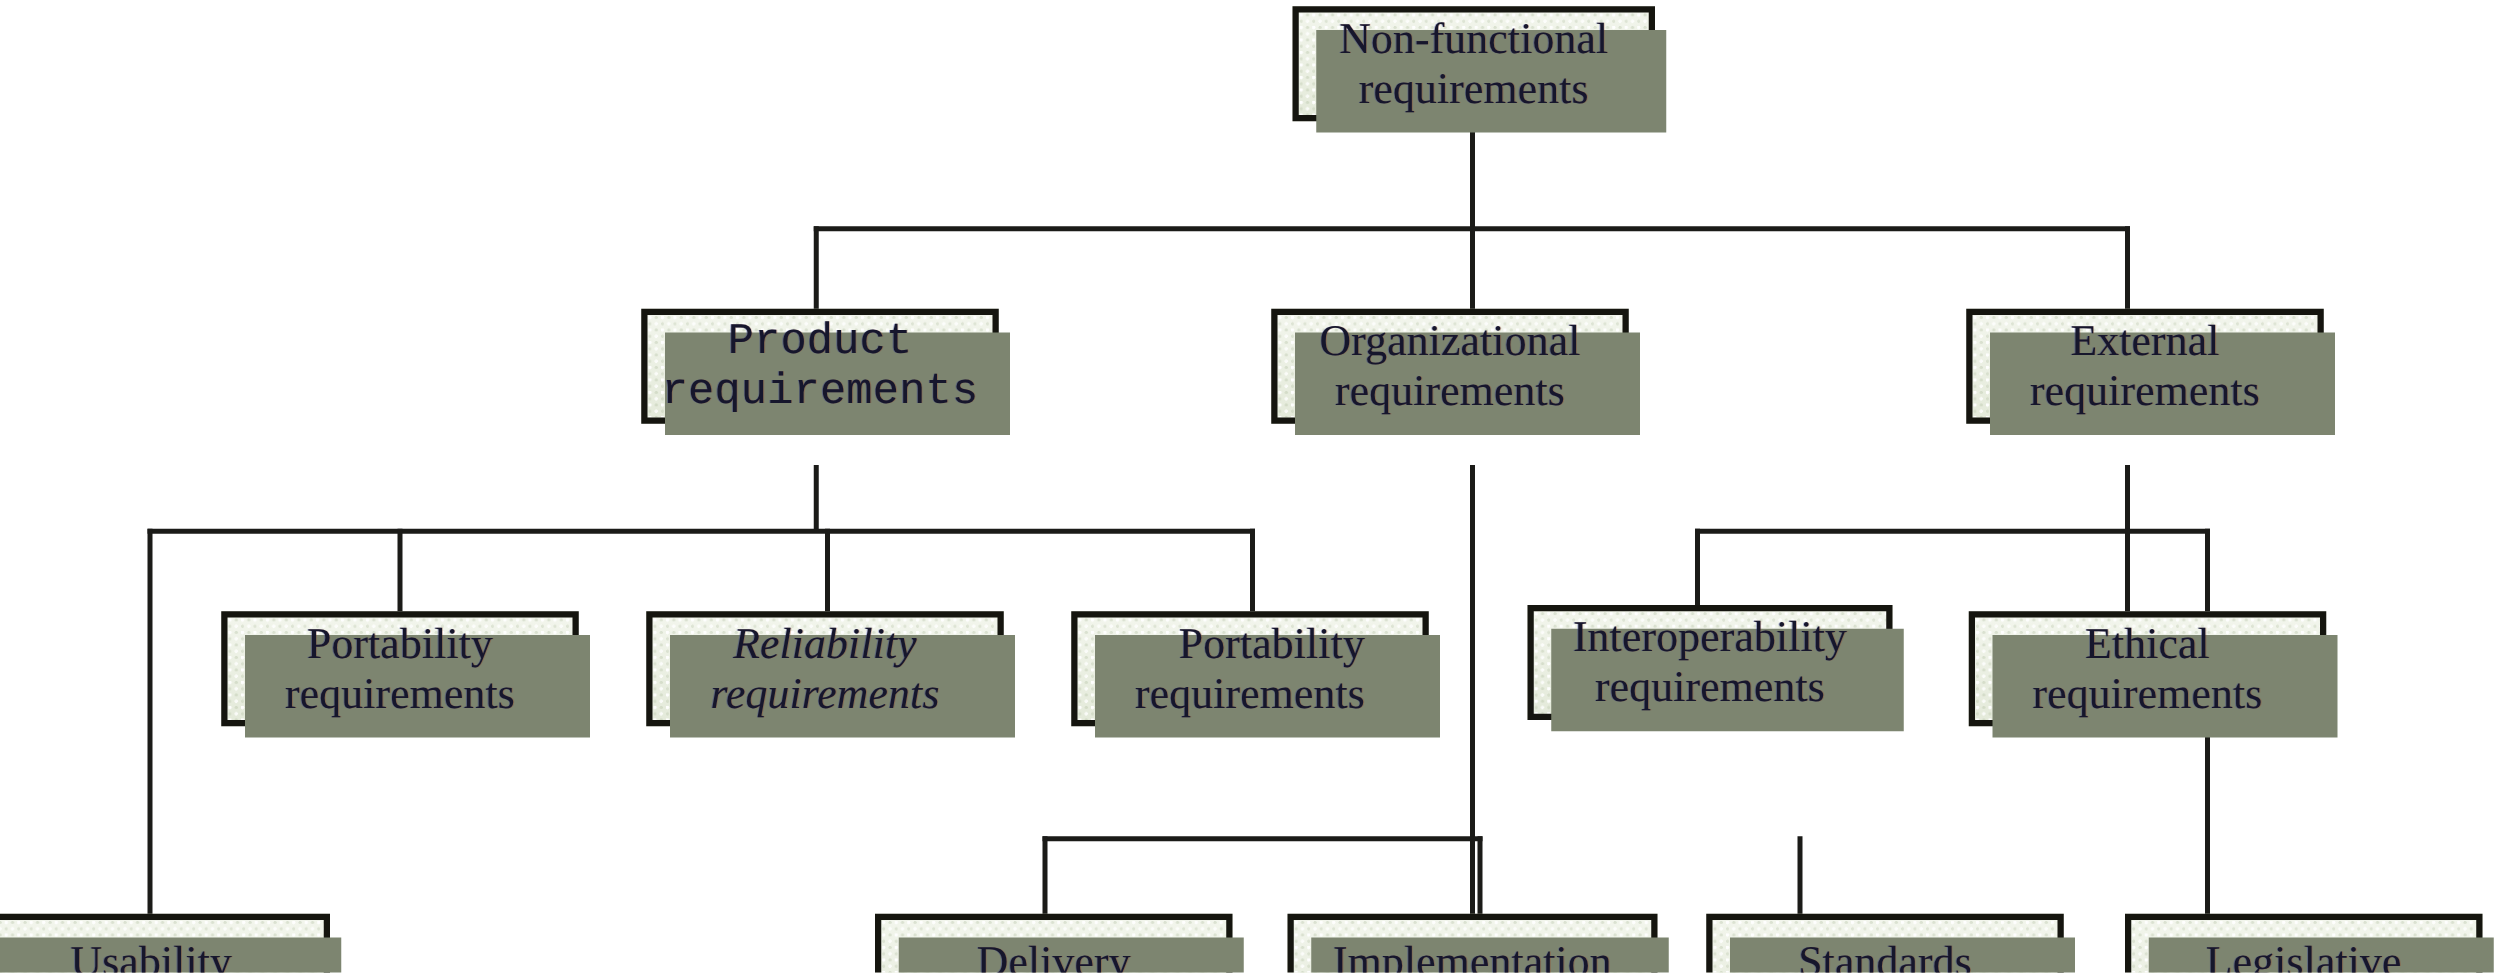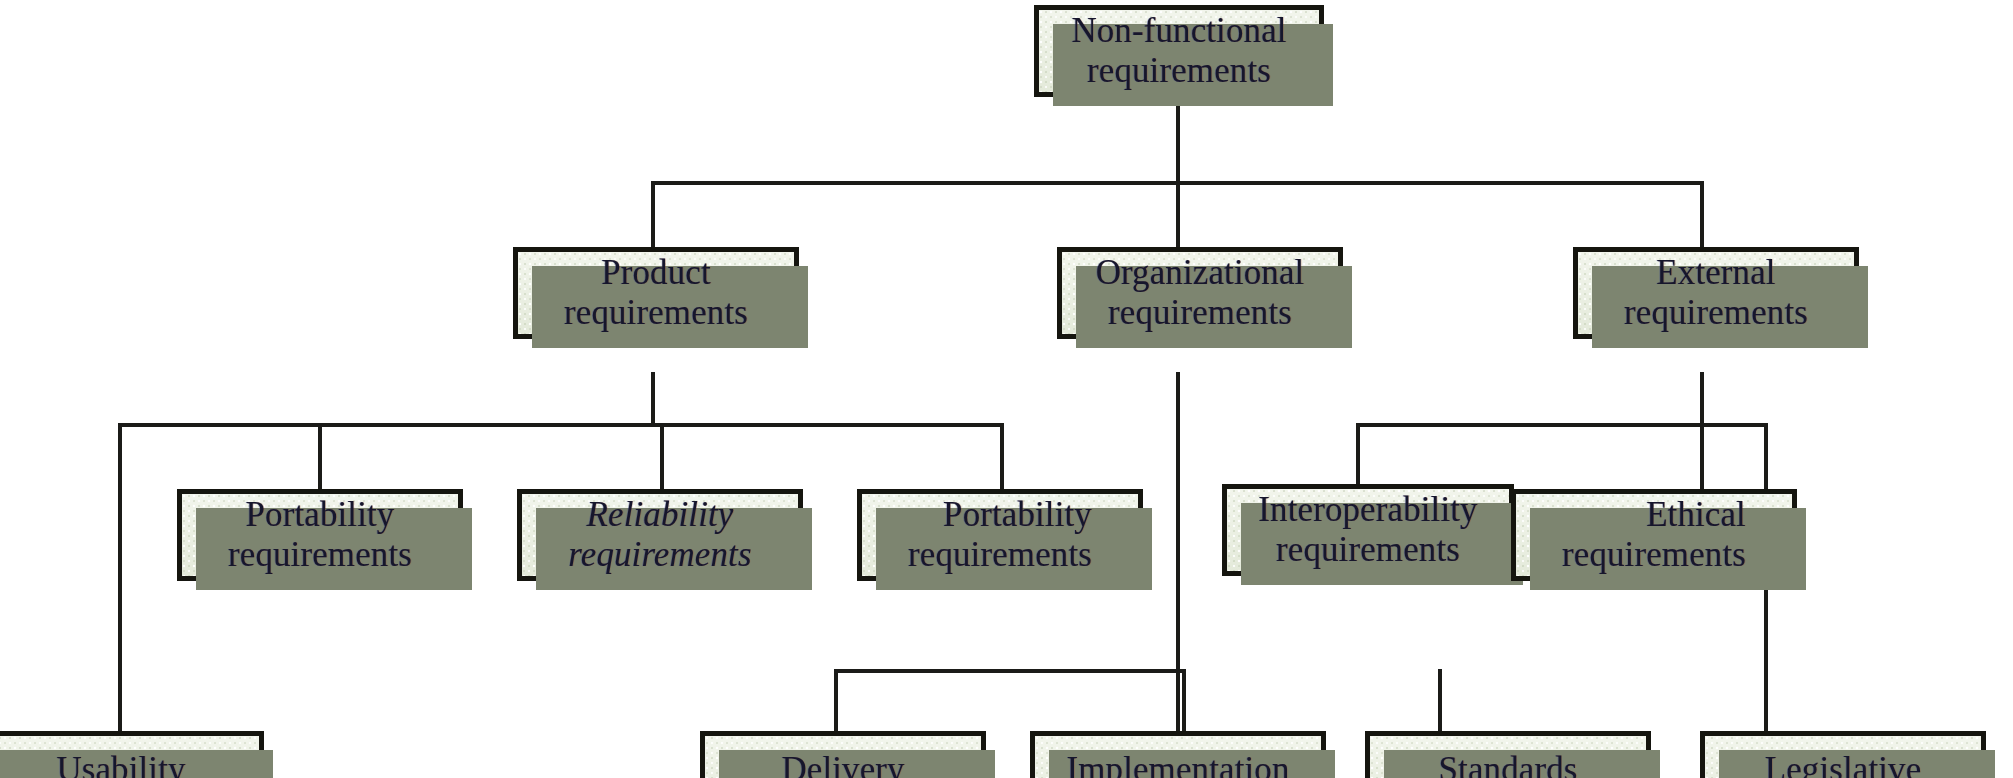--- a/index.html
+++ b/index.html
@@ -95,29 +95,29 @@
   </div>
 
   <div class="node" style="left:1034px;top:5px;width:290px;height:92px;text-align:center;">
     <span class="shadow"></span>
     <span class="txt">
       <span>Non-functional</span>
       <span class="l2">requirements</span>
     </span>
   </div>
 
-  <div class="node" style="left:513px;top:247px;width:286px;height:92px;">
+  <div class="node" style="left:513px;top:247px;width:286px;height:92px;font-family:Liberation Mono, monospace;">
     <span class="shadow"></span>
     <span class="txt">
       <span>Product</span>
       <span class="l2">requirements</span>
     </span>
   </div>
 
-  <div class="node" style="left:1057px;top:247px;width:286px;height:92px;align-items:center;">
+  <div class="node" style="left:1017px;top:247px;width:286px;height:92px;align-items:center;">
     <span class="shadow"></span>
     <span class="txt">
       <span>Organizational</span>
       <span class="l2">requirements</span>
     </span>
   </div>
 
   <div class="node" style="left:1573px;top:247px;width:286px;height:92px;">
     <span class="shadow"></span>
     <span class="txt">
@@ -151,21 +151,21 @@
   </div>
 
   <div class="node" style="left:1222px;top:484px;width:292px;height:92px;">
     <span class="shadow"></span>
     <span class="txt">
       <span>Interoperability</span>
       <span class="l2">requirements</span>
     </span>
   </div>
 
-  <div class="node" style="left:1511px;top:489px;width:286px;height:92px;text-align:right;">
+  <div class="node" style="left:1575px;top:489px;width:286px;height:92px;">
     <span class="shadow"></span>
     <span class="txt">
       <span>Ethical</span>
       <span class="l2">requirements</span>
     </span>
   </div>
 
   <div class="node clipped" style="left:-22px;top:731px;width:286px;height:92px;">
     <span class="shadow"></span>
     <span class="txt">

